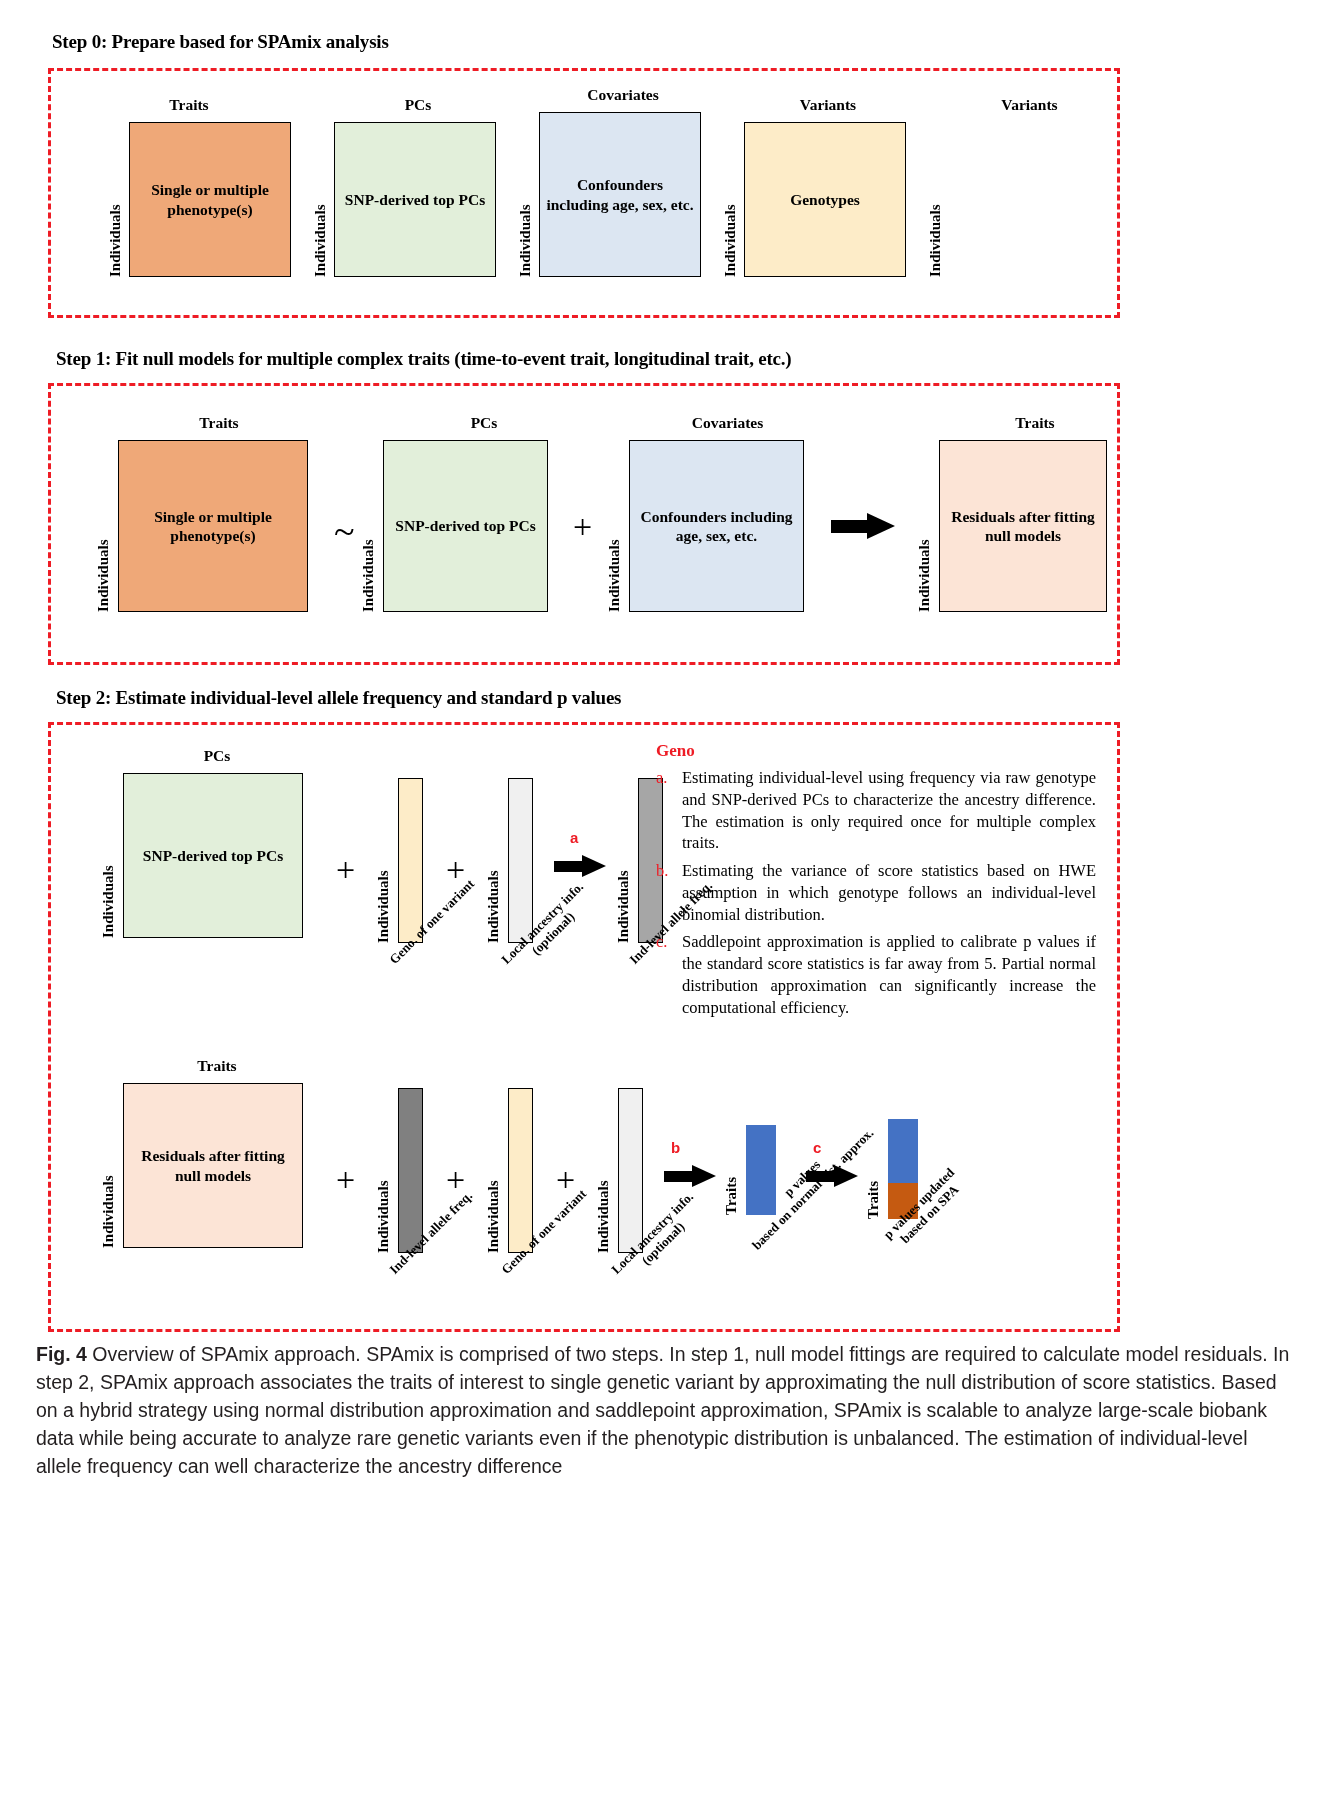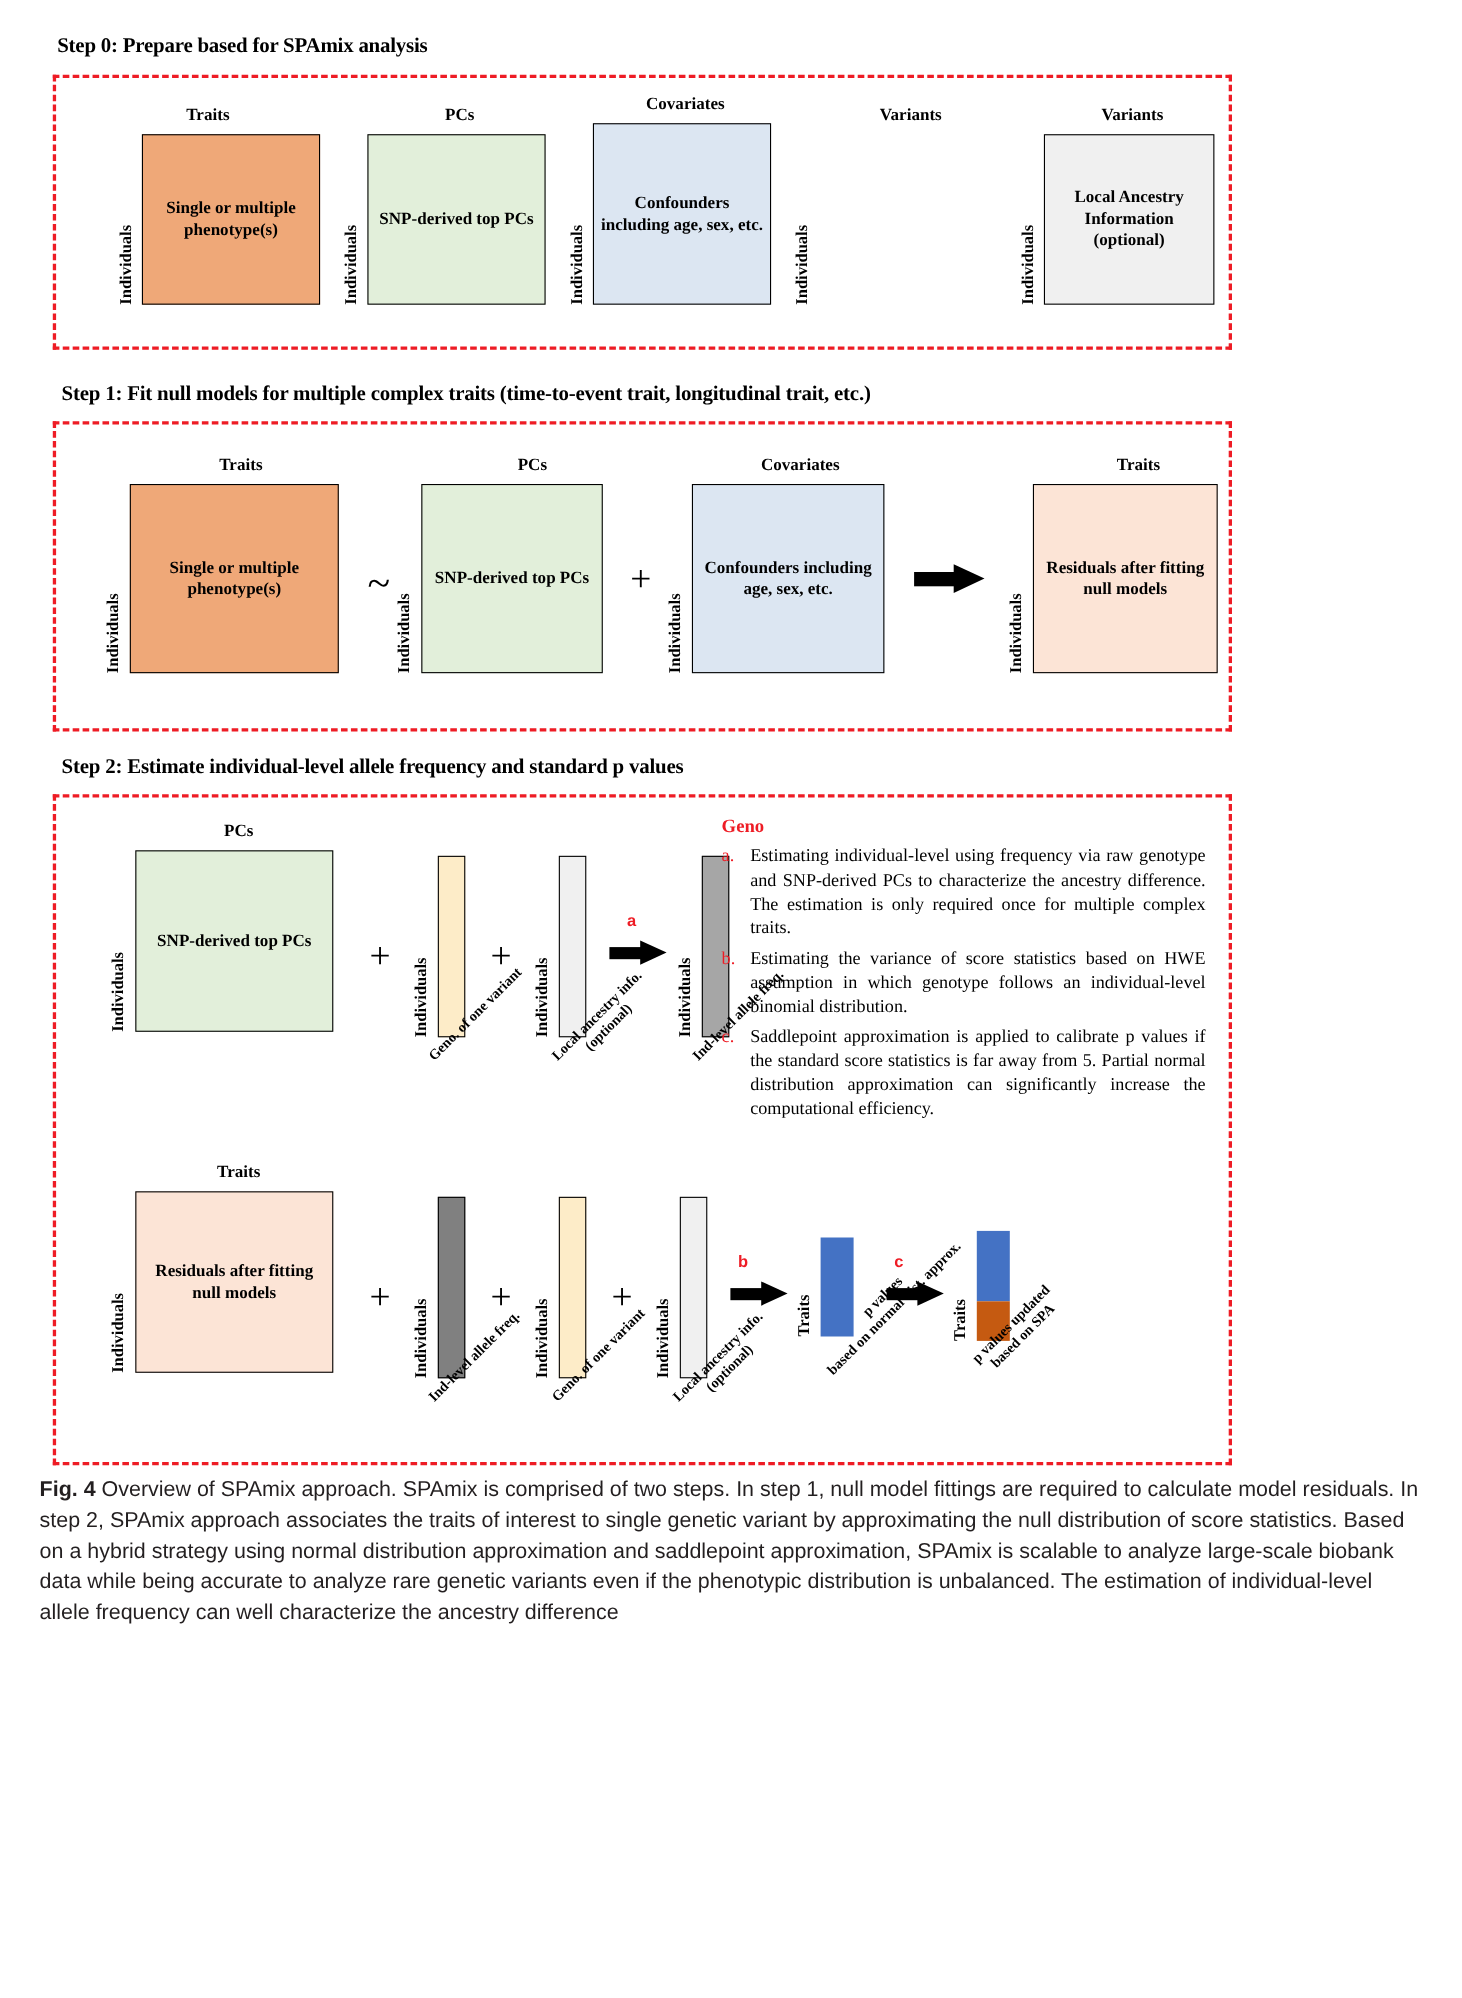--- a/index.html
+++ b/index.html
@@ -106,28 +106,28 @@
       <div style="display:flex;align-items:center;margin-top:8px;">
         <div class="vlabel" style="height:165px;margin-right:6px;">Individuals</div>
         <div class="mbox" style="width:162px;height:165px;background:#dce6f2;">Confounders including age, sex, etc.</div>
       </div>
     </div>
 
     <div style="position:absolute;left:672px;top:25px;">
       <div class="col-label" style="width:162px;margin-left:24px;">Variants</div>
       <div style="display:flex;align-items:center;margin-top:8px;">
         <div class="vlabel" style="height:155px;margin-right:6px;">Individuals</div>
+        <div class="mbox" style="width:162px;height:155px;background:#fdecc8;">Genotypes</div>
       </div>
     </div>
 
     <div style="position:absolute;left:877px;top:25px;">
       <div class="col-label" style="width:155px;margin-left:24px;">Variants</div>
       <div style="display:flex;align-items:center;margin-top:8px;">
         <div class="vlabel" style="height:155px;margin-right:6px;">Individuals</div>
-        <div class="mbox" style="width:155px;height:155px;background:#f0f0f0;">Local Ancestry Information (optional)</div>
       </div>
     </div>
   </div>
 </div>
 
 <div style="position:absolute;left:0;top:0;width:1329px;">
   <div class="step-title" style="position:absolute;left:56px;top:348px;">Step 1: Fit null models for multiple complex traits (time-to-event trait, longitudinal trait, etc.)</div>
 
   <div class="dashed-box" style="position:absolute;left:48px;top:383px;width:1072px;height:282px;">
 

